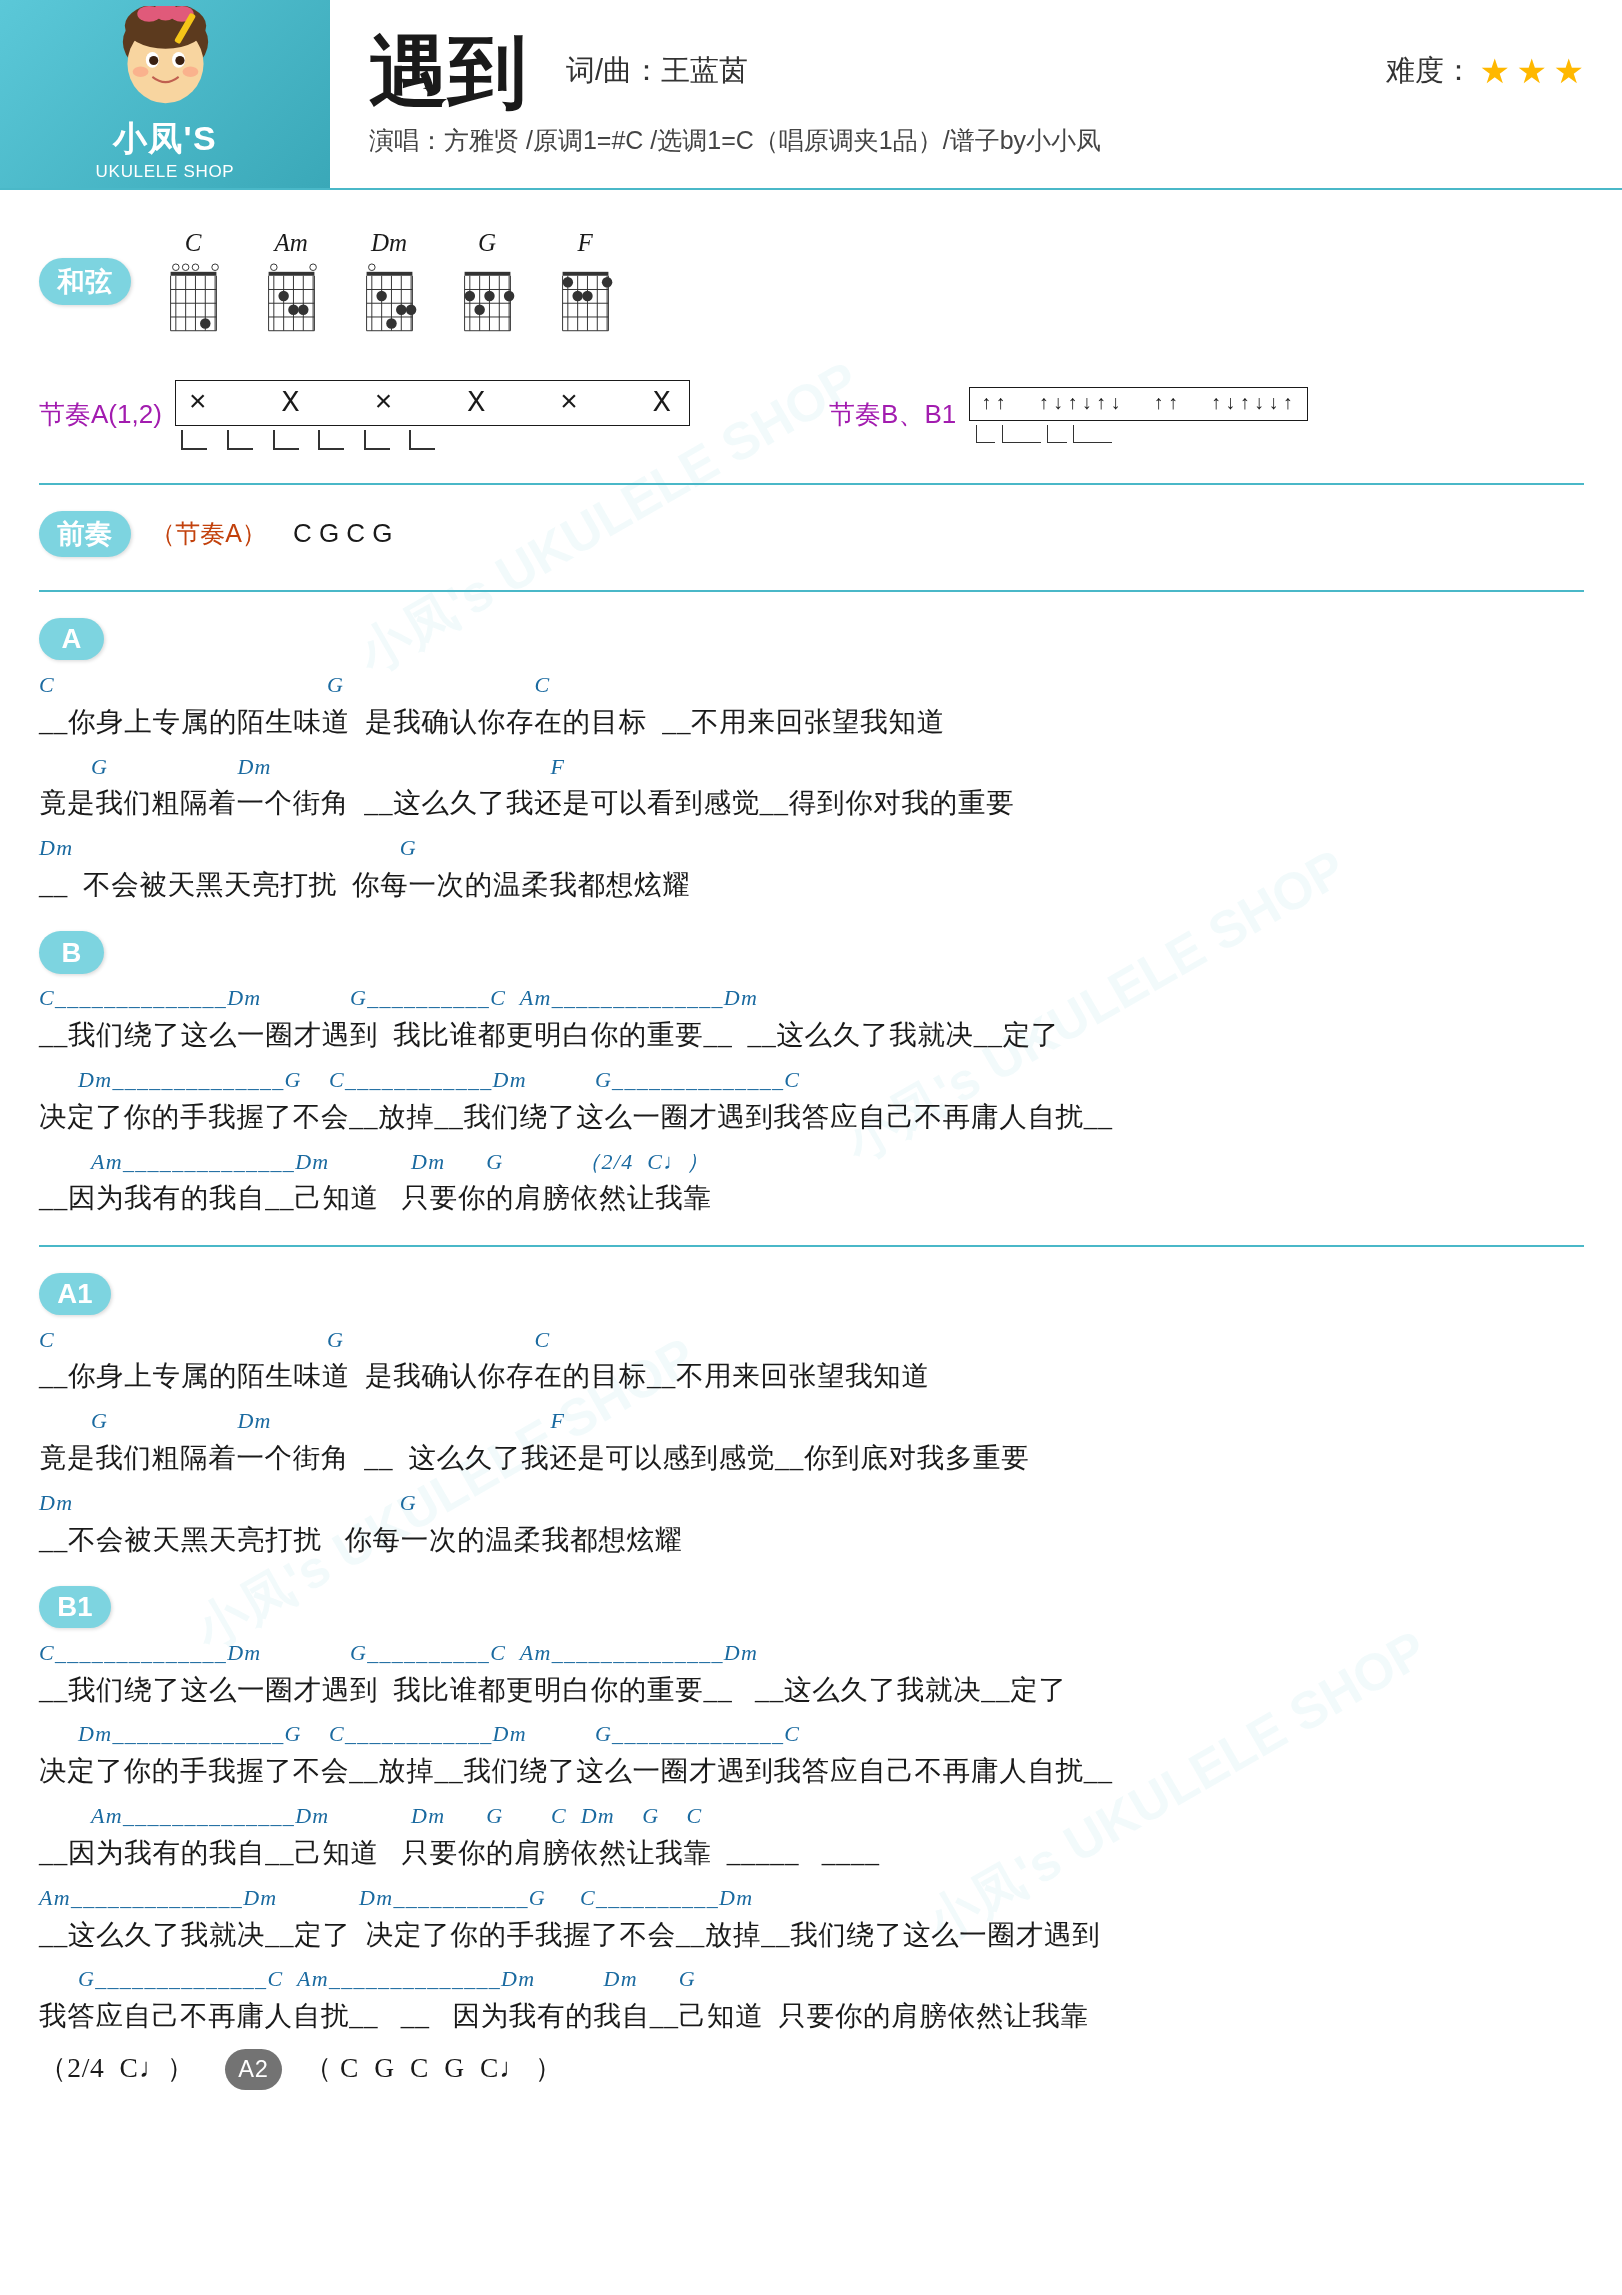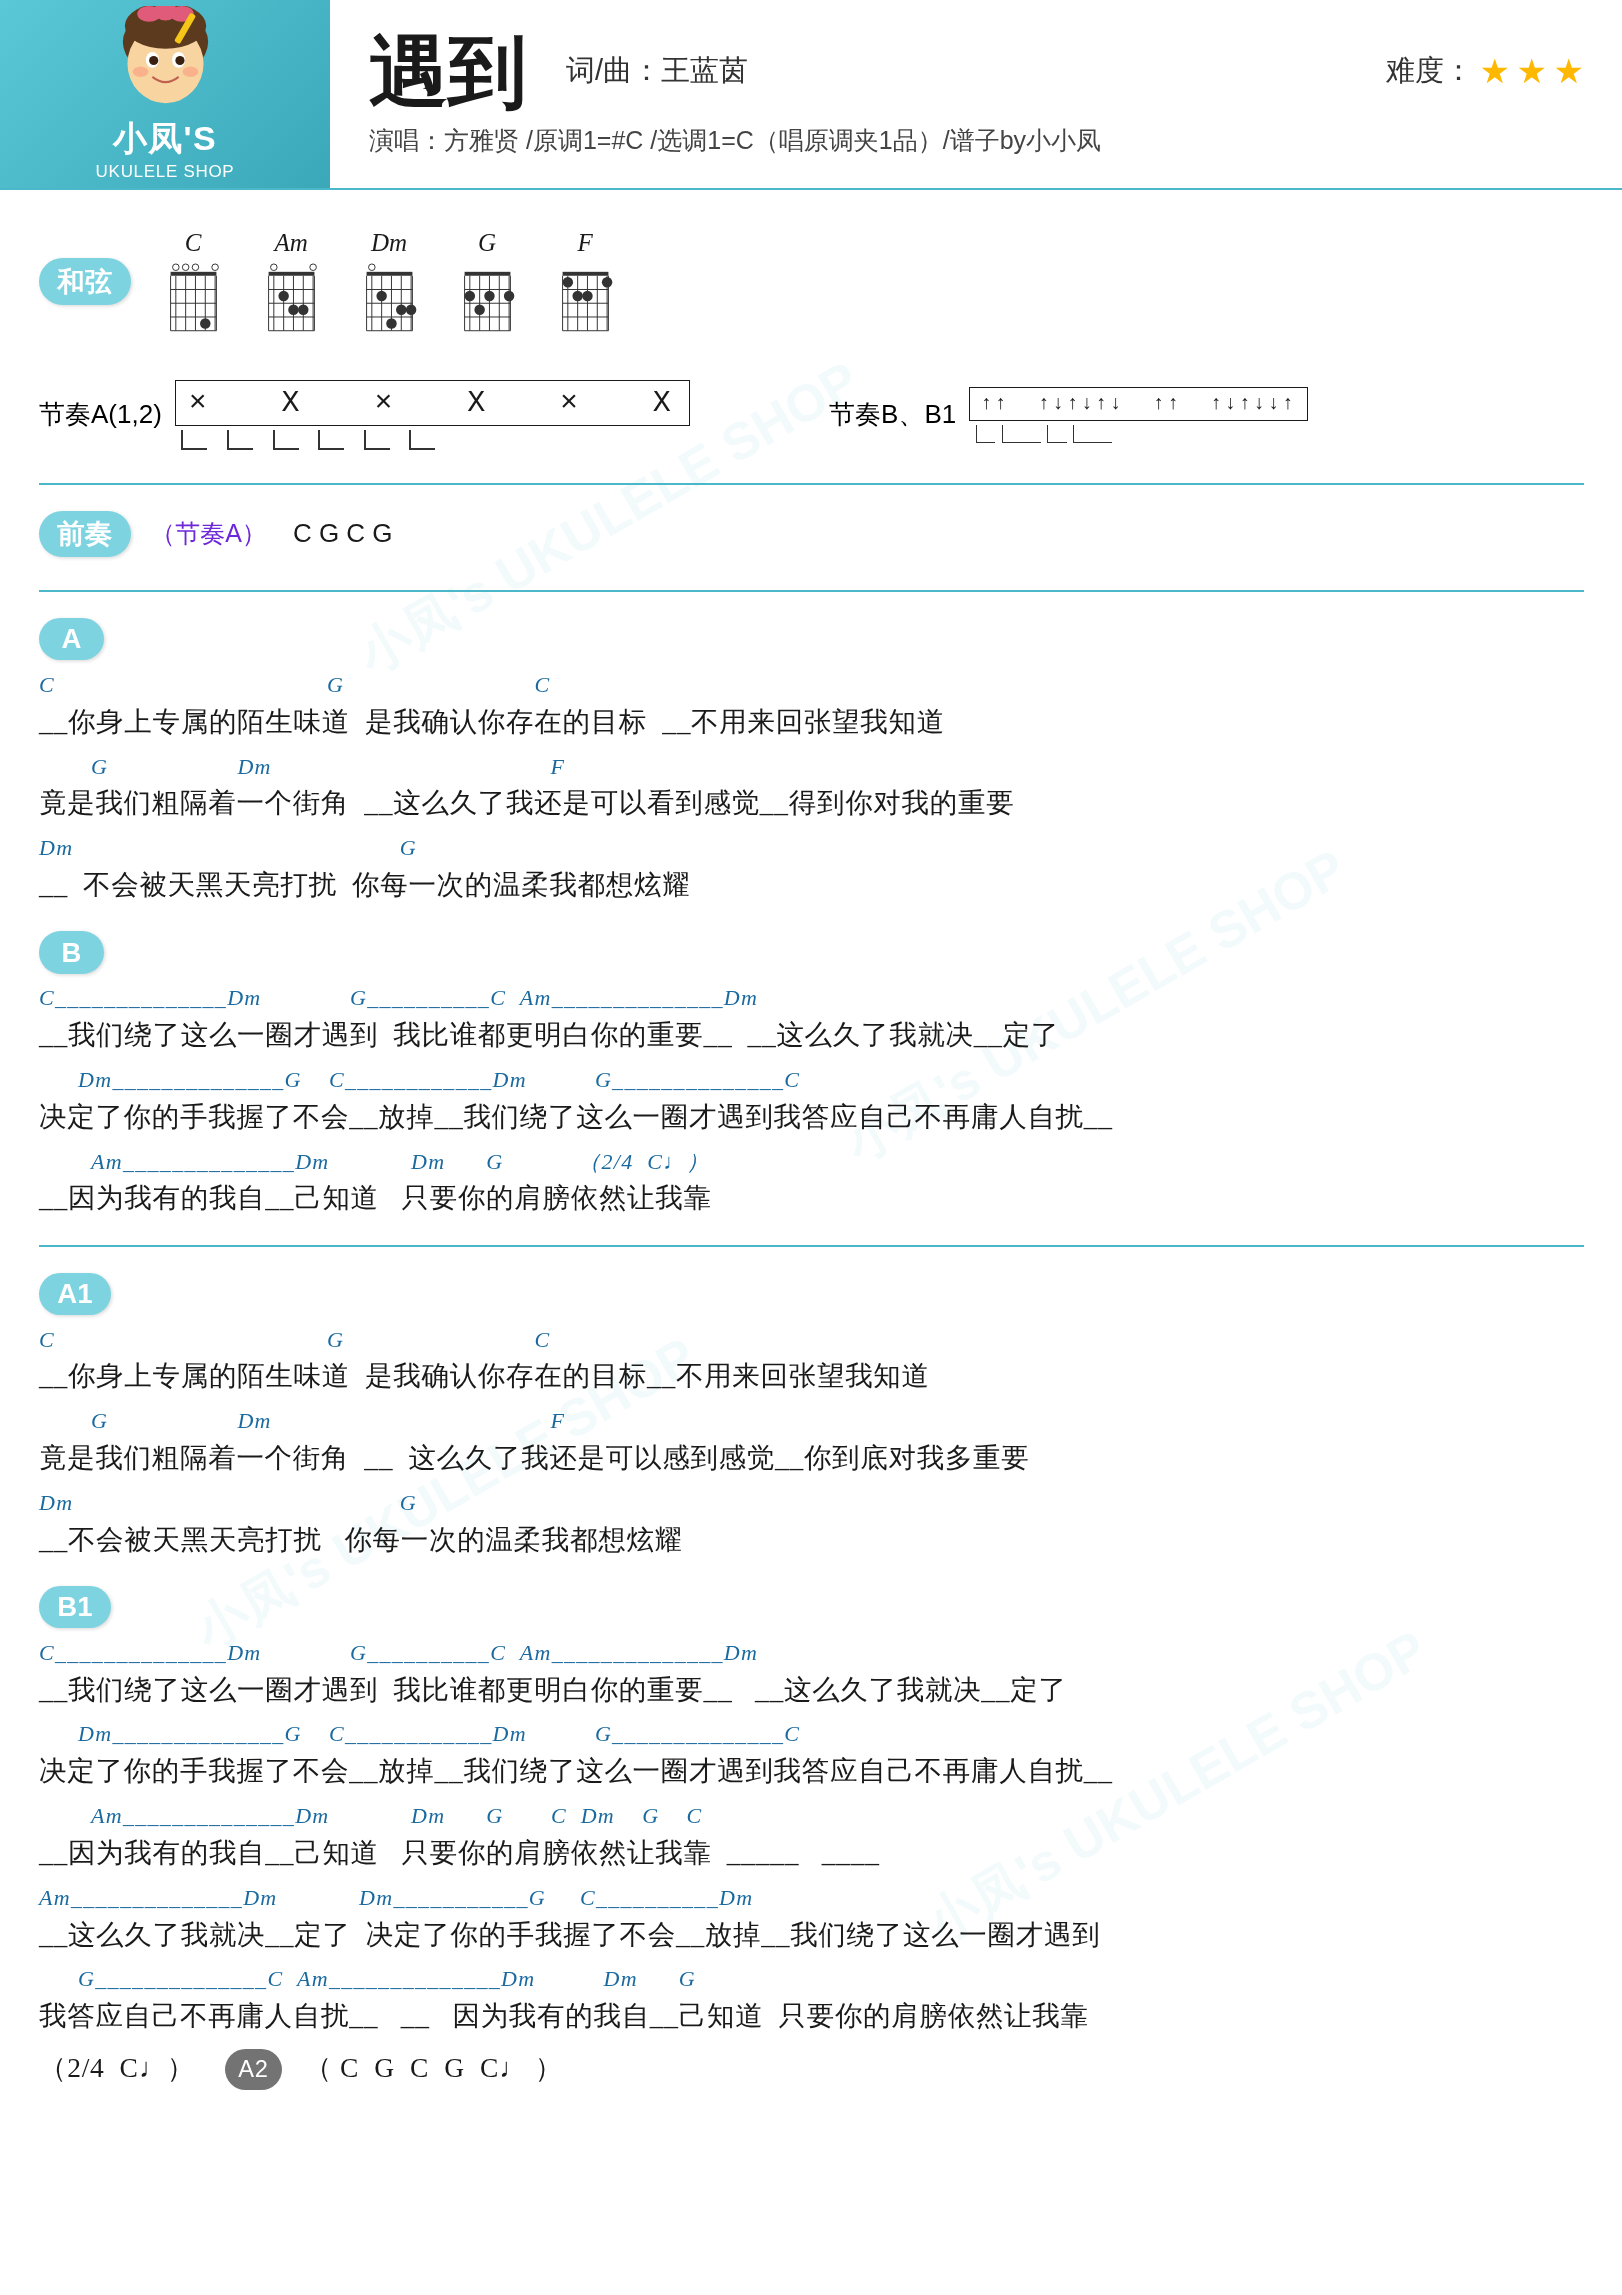--- a/index.html
+++ b/index.html
@@ -148,21 +148,21 @@
       position: relative;
       z-index: 1;
     }
     .rhythm-block {
       display: flex;
       align-items: center;
       gap: 13px;
     }
     .rhythm-label {
       font-size: 26px;
-      color: #000000;
+      color: #a21caf;
       font-family: "Microsoft YaHei", "微软雅黑", sans-serif;
     }
     .rhythm-pattern {
       border: 1.6px solid #1a1a1a;
       padding: 5px 13px;
       font-size: 30px;
       font-family: "Courier New", monospace;
       letter-spacing: 5.2px;
       color: #1a1a1a;
     }
@@ -187,21 +187,21 @@
     .intro-content {
       font-size: 26px;
       color: #1a1a1a;
       font-family: "Microsoft YaHei", "微软雅黑", sans-serif;
       display: flex;
       align-items: center;
       gap: 26px;
     }
     .intro-note {
       font-size: 25px;
-      color: #6d28d9;
+      color: #c2410c;
     }
 
     
     .lyrics-section {
       margin-bottom: 26px;
       position: relative;
       z-index: 1;
     }
     .chord-line {
       font-size: 22px;

